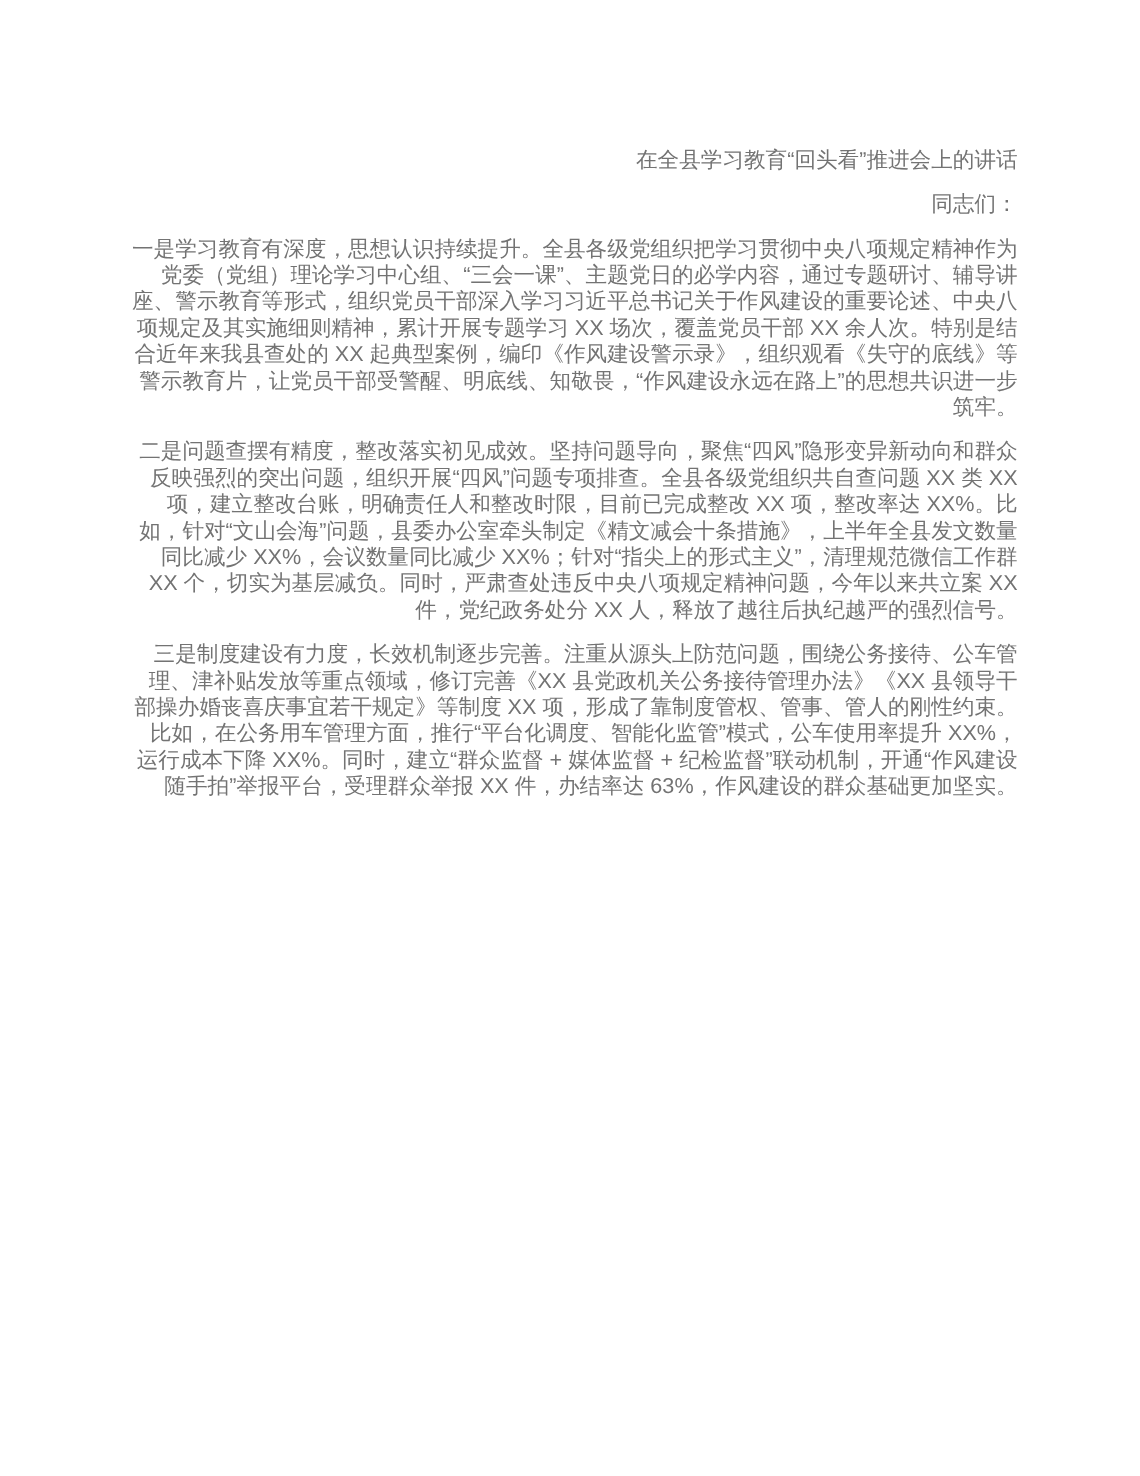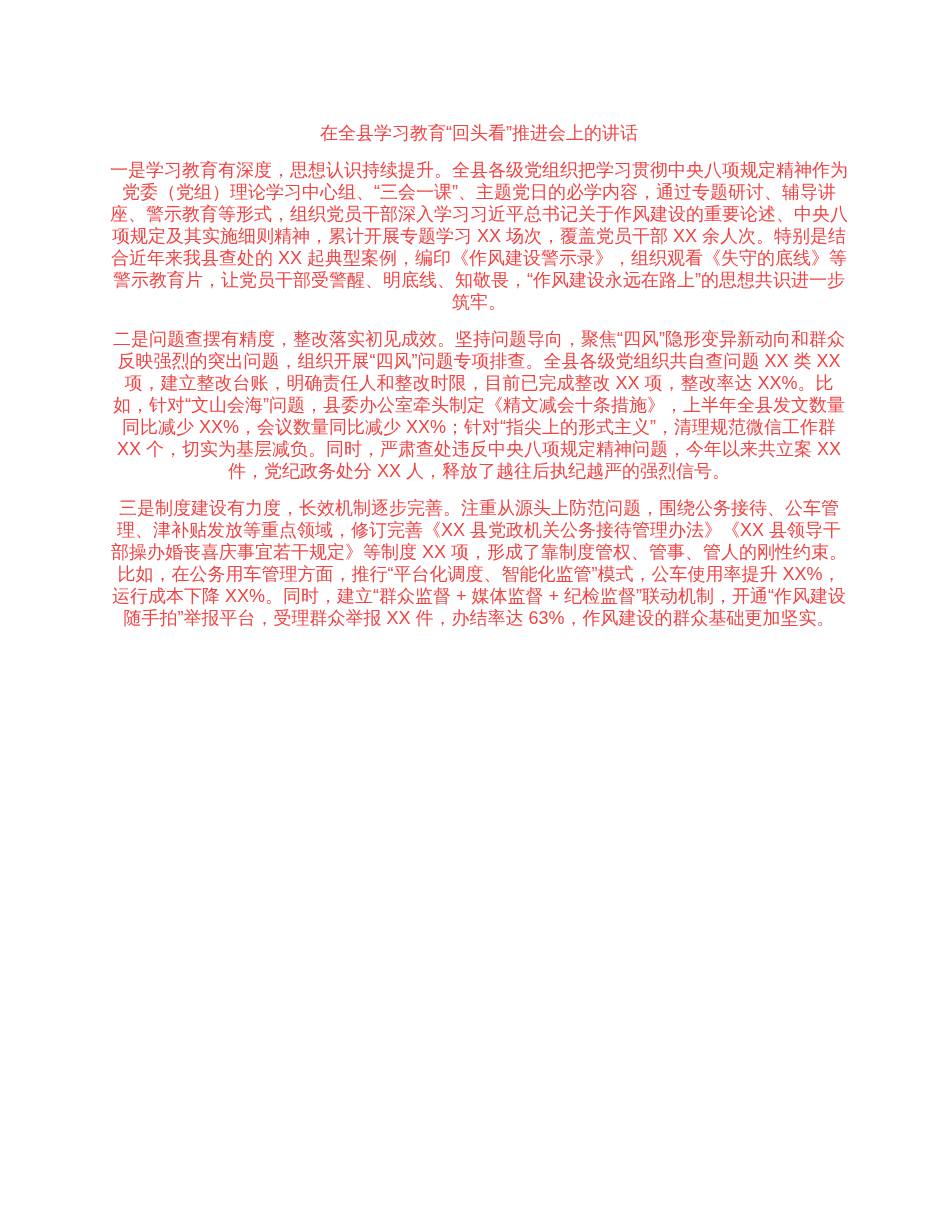--- a/index.html
+++ b/index.html
@@ -20,38 +20,39 @@
     width: 950px;
     height: 1230px;
     background: #ffffff;
     overflow: hidden;
   }
   .doc-content {
     position: absolute;
     left: 110px;
     top: 122px;
     width: 738px;
-    color: #ef4444;
+    color: #737373;
     font-size: 18px;
     line-height: 22px;
-    text-align: center;
+    text-align: right;
     letter-spacing: 0;
   }
   .doc-content p {
     margin: 0 0 15px 0;
     padding: 0;
     word-break: break-word;
   }
   .doc-title {
     font-weight: normal;
   }
 </style>
 </head>
 <body>
 
 <div class="doc-page">
   <div class="doc-content">
     <p class="doc-title">在全县学习教育“回头看”推进会上的讲话</p>
+    <p>同志们：</p>
     <p>一是学习教育有深度，思想认识持续提升。全县各级党组织把学习贯彻中央八项规定精神作为党委（党组）理论学习中心组、“三会一课”、主题党日的必学内容，通过专题研讨、辅导讲座、警示教育等形式，组织党员干部深入学习习近平总书记关于作风建设的重要论述、中央八项规定及其实施细则精神，累计开展专题学习 XX 场次，覆盖党员干部 XX 余人次。特别是结合近年来我县查处的 XX 起典型案例，编印《作风建设警示录》，组织观看《失守的底线》等警示教育片，让党员干部受警醒、明底线、知敬畏，“作风建设永远在路上”的思想共识进一步筑牢。</p>
     <p>二是问题查摆有精度，整改落实初见成效。坚持问题导向，聚焦“四风”隐形变异新动向和群众反映强烈的突出问题，组织开展“四风”问题专项排查。全县各级党组织共自查问题 XX 类 XX 项，建立整改台账，明确责任人和整改时限，目前已完成整改 XX 项，整改率达 XX%。比如，针对“文山会海”问题，县委办公室牵头制定《精文减会十条措施》，上半年全县发文数量同比减少 XX%，会议数量同比减少 XX%；针对“指尖上的形式主义”，清理规范微信工作群 XX 个，切实为基层减负。同时，严肃查处违反中央八项规定精神问题，今年以来共立案 XX 件，党纪政务处分 XX 人，释放了越往后执纪越严的强烈信号。</p>
     <p>三是制度建设有力度，长效机制逐步完善。注重从源头上防范问题，围绕公务接待、公车管理、津补贴发放等重点领域，修订完善《XX 县党政机关公务接待管理办法》《XX 县领导干部操办婚丧喜庆事宜若干规定》等制度 XX 项，形成了靠制度管权、管事、管人的刚性约束。比如，在公务用车管理方面，推行“平台化调度、智能化监管”模式，公车使用率提升 XX%，运行成本下降 XX%。同时，建立“群众监督 + 媒体监督 + 纪检监督”联动机制，开通“作风建设随手拍”举报平台，受理群众举报 XX 件，办结率达 63%，作风建设的群众基础更加坚实。</p>
   </div>
 </div>
 
 </body></html>

